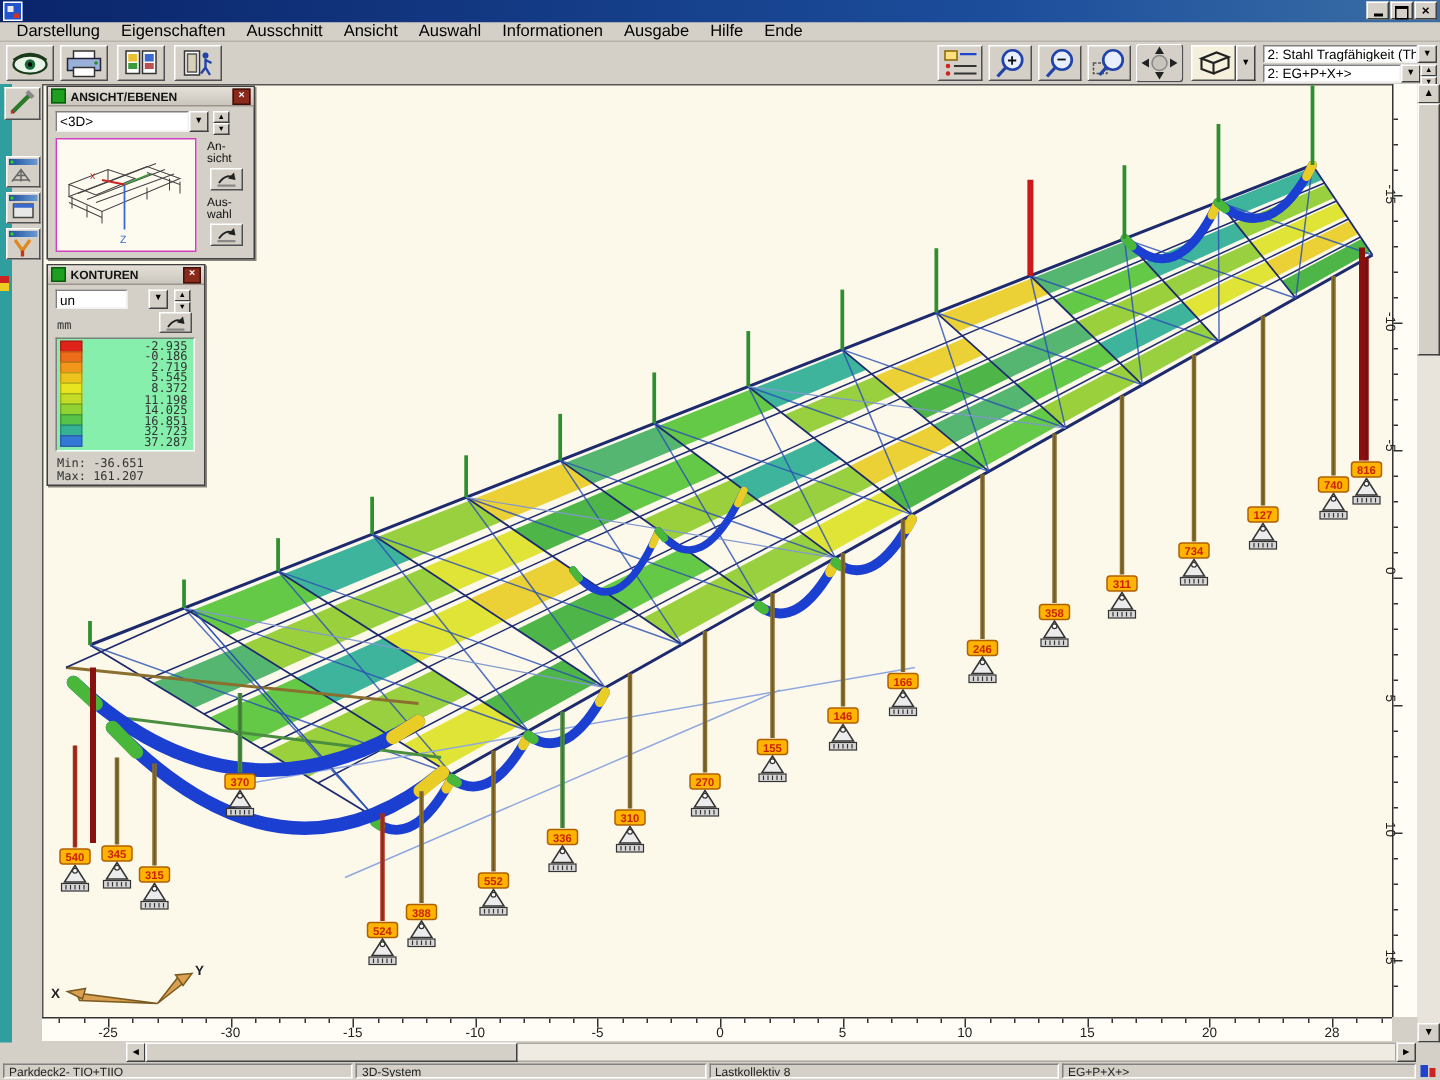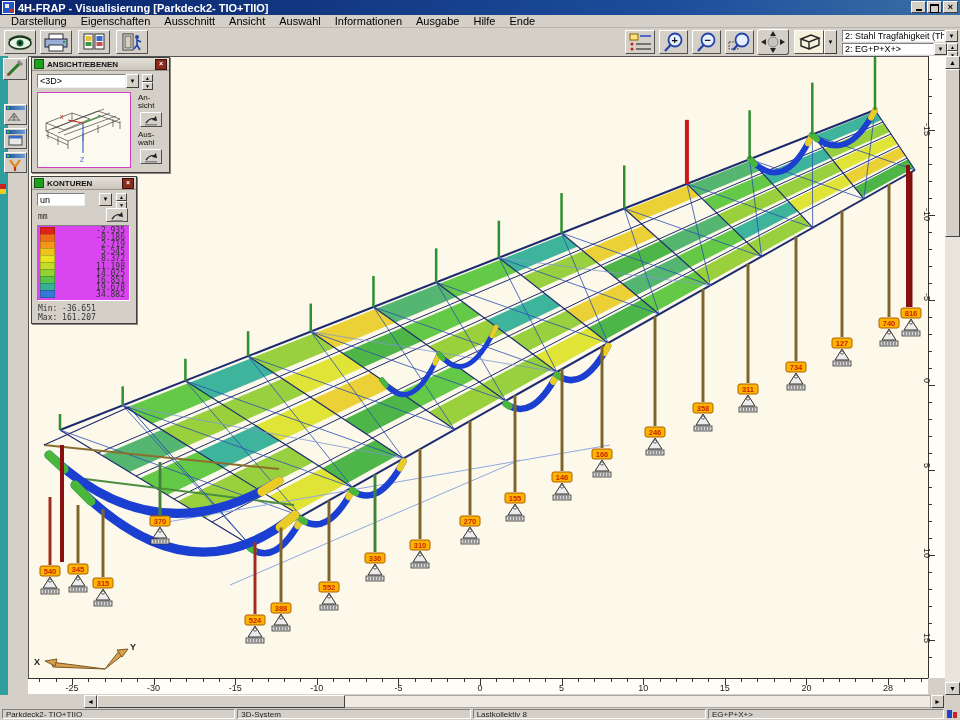--- a/index.html
+++ b/index.html
@@ -68,21 +68,20 @@
   .legend-row .sw{width:13px;height:6px;margin-left:2px;flex:none;border:0.5px solid #00000033}
   .legend-row .lv{flex:1;text-align:right;font-family:"DejaVu Sans Mono",monospace;font-size:8px;color:#333;padding-right:4px}
   .mono8{font-family:"DejaVu Sans Mono",monospace;font-size:8px;color:#333}
   .small7{font-size:8px;color:#111;line-height:8px}
 </style>
 </head>
 <body>
 
 <div id="titlebar" class="abs">
   <span class="appicon"></span>
-  <span>4H-FRAP - Visualisierung [Parkdeck2- TIO+TIIO]</span>
   <span id="winbtns">
     <span class="wbtn">
         <span class="mini"></span>
       </span>
     <span class="wbtn">
         <span class="maxi"></span>
       </span>
     <span class="wbtn">×</span>
   </span>
 </div>
@@ -889,21 +888,21 @@
     <div>▼</div>
   </div>
   <div class="mono8 abs" style="left:6px;top:35px">mm</div>
   <div class="tbtn" style="left:74px;top:31px;width:22px;height:14px">
     <svg width="20" height="12">
       <path d="M5 8 Q10 1 15 5" fill="none" stroke="#222" stroke-width="1.3"></path>
         <path d="M15 1 L16 6 L11 5 Z" fill="#222"></path>
       <rect x="4" y="9" width="12" height="1.5" fill="#888"></rect>
     </svg>
   </div>
-  <div class="abs" style="left:5px;top:48px;width:93px;height:76px;background:#d946ef;border:1px solid;border-color:#808080 #fff #fff #808080;box-sizing:border-box;padding-top:1px" id="legend-rows">
+  <div class="abs" style="left:5px;top:48px;width:93px;height:76px;background:#86efac;border:1px solid;border-color:#808080 #fff #fff #808080;box-sizing:border-box;padding-top:1px" id="legend-rows">
       <div class="legend-row">
         <span class="sw" style="background: rgb(223, 35, 26);"></span>
         <span class="lv">-2.935</span>
       </div>
       <div class="legend-row">
         <span class="sw" style="background: rgb(238, 109, 27);"></span>
         <span class="lv">-0.186</span>
       </div>
       <div class="legend-row">
         <span class="sw" style="background: rgb(242, 151, 28);"></span>
@@ -924,25 +923,25 @@
       <div class="legend-row">
         <span class="sw" style="background: rgb(147, 210, 51);"></span>
         <span class="lv">14.025</span>
       </div>
       <div class="legend-row">
         <span class="sw" style="background: rgb(87, 195, 72);"></span>
         <span class="lv">16.851</span>
       </div>
       <div class="legend-row">
         <span class="sw" style="background: rgb(53, 178, 148);"></span>
-        <span class="lv">19.678</span>
+        <span class="lv">32.723</span>
       </div>
       <div class="legend-row">
         <span class="sw" style="background: rgb(53, 121, 214);"></span>
-        <span class="lv">34.882</span>
+        <span class="lv">37.287</span>
       </div>
     </div>
   <div class="mono8 abs" style="left:6px;top:127px">
     <span>Min:</span> <span>-36.651</span>
   </div>
   <div class="mono8 abs" style="left:6px;top:136px">
     <span>Max:</span> <span>161.207</span>
   </div>
 </div>
 

